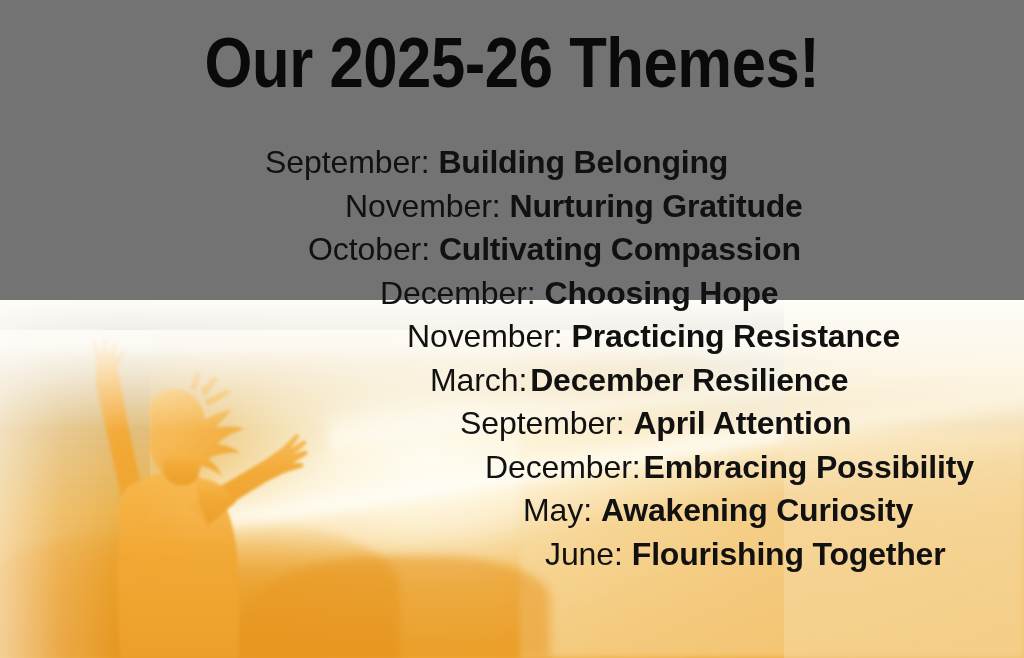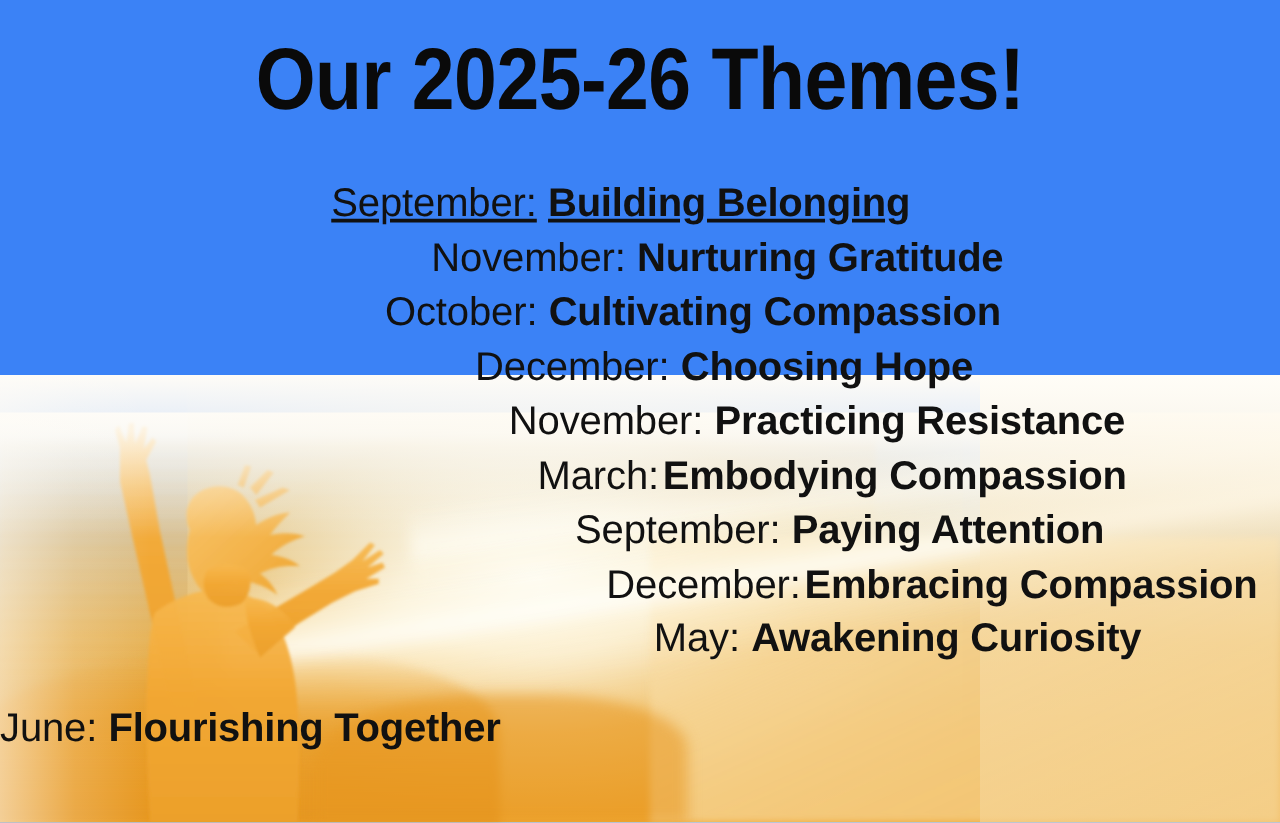--- a/index.html
+++ b/index.html
@@ -6,21 +6,21 @@
   html, body {
     margin: 0;
     padding: 0;
     background: #ffffff;
   }
   #slide {
     position: relative;
     width: 1024px;
     height: 658px;
     overflow: hidden;
-    background: #3b82f6;
+    background: #737373;
     font-family: "Liberation Sans", "DejaVu Sans", sans-serif;
     -webkit-font-smoothing: antialiased;
   }
 
   
   .photo-layer {
     position: absolute;
     inset: 0;
     overflow: hidden;
   }
@@ -315,45 +315,45 @@
     </div>
 
     <div class="photofade"></div>
     <div class="leftfade"></div>
     <div class="rightfade"></div>
   </div>
 
   <div class="title">Our 2025-26 Themes!</div>
 
   <div class="theme-list">
-    <div class="theme-line" style="padding-left: 265px; text-decoration: underline;">
+    <div class="theme-line" style="padding-left: 265px;">
       <span class="month">September:</span><span class="gap"></span><span class="theme">Building Belonging</span>
     </div>
     <div class="theme-line" style="padding-left: 345px;">
       <span class="month">November:</span><span class="gap"></span><span class="theme">Nurturing Gratitude</span>
     </div>
     <div class="theme-line" style="padding-left: 308px;">
       <span class="month">October:</span><span class="gap"></span><span class="theme">Cultivating Compassion</span>
     </div>
     <div class="theme-line" style="padding-left: 380px;">
       <span class="month">December:</span><span class="gap"></span><span class="theme">Choosing Hope</span>
     </div>
     <div class="theme-line" style="padding-left: 407px;">
       <span class="month">November:</span><span class="gap"></span><span class="theme">Practicing Resistance</span>
     </div>
     <div class="theme-line" style="padding-left: 430px;">
-      <span class="month">March:</span><span class="gap-narrow"></span><span class="theme">Embodying Compassion</span>
+      <span class="month">March:</span><span class="gap-narrow"></span><span class="theme">December Resilience</span>
     </div>
     <div class="theme-line" style="padding-left: 460px;">
-      <span class="month">September:</span><span class="gap"></span><span class="theme">Paying Attention</span>
+      <span class="month">September:</span><span class="gap"></span><span class="theme">April Attention</span>
     </div>
     <div class="theme-line" style="padding-left: 485px;">
-      <span class="month">December:</span><span class="gap-narrow"></span><span class="theme">Embracing Compassion</span>
+      <span class="month">December:</span><span class="gap-narrow"></span><span class="theme">Embracing Possibility</span>
     </div>
     <div class="theme-line" style="padding-left: 523px;">
       <span class="month">May:</span><span class="gap"></span><span class="theme">Awakening Curiosity</span>
     </div>
-    <div class="theme-line" style=" margin-top: 28px;">
+    <div class="theme-line" style="padding-left: 545px;">
       <span class="month">June:</span><span class="gap"></span><span class="theme">Flourishing Together</span>
     </div>
   </div>
 
 </div>
 
 </body></html>

